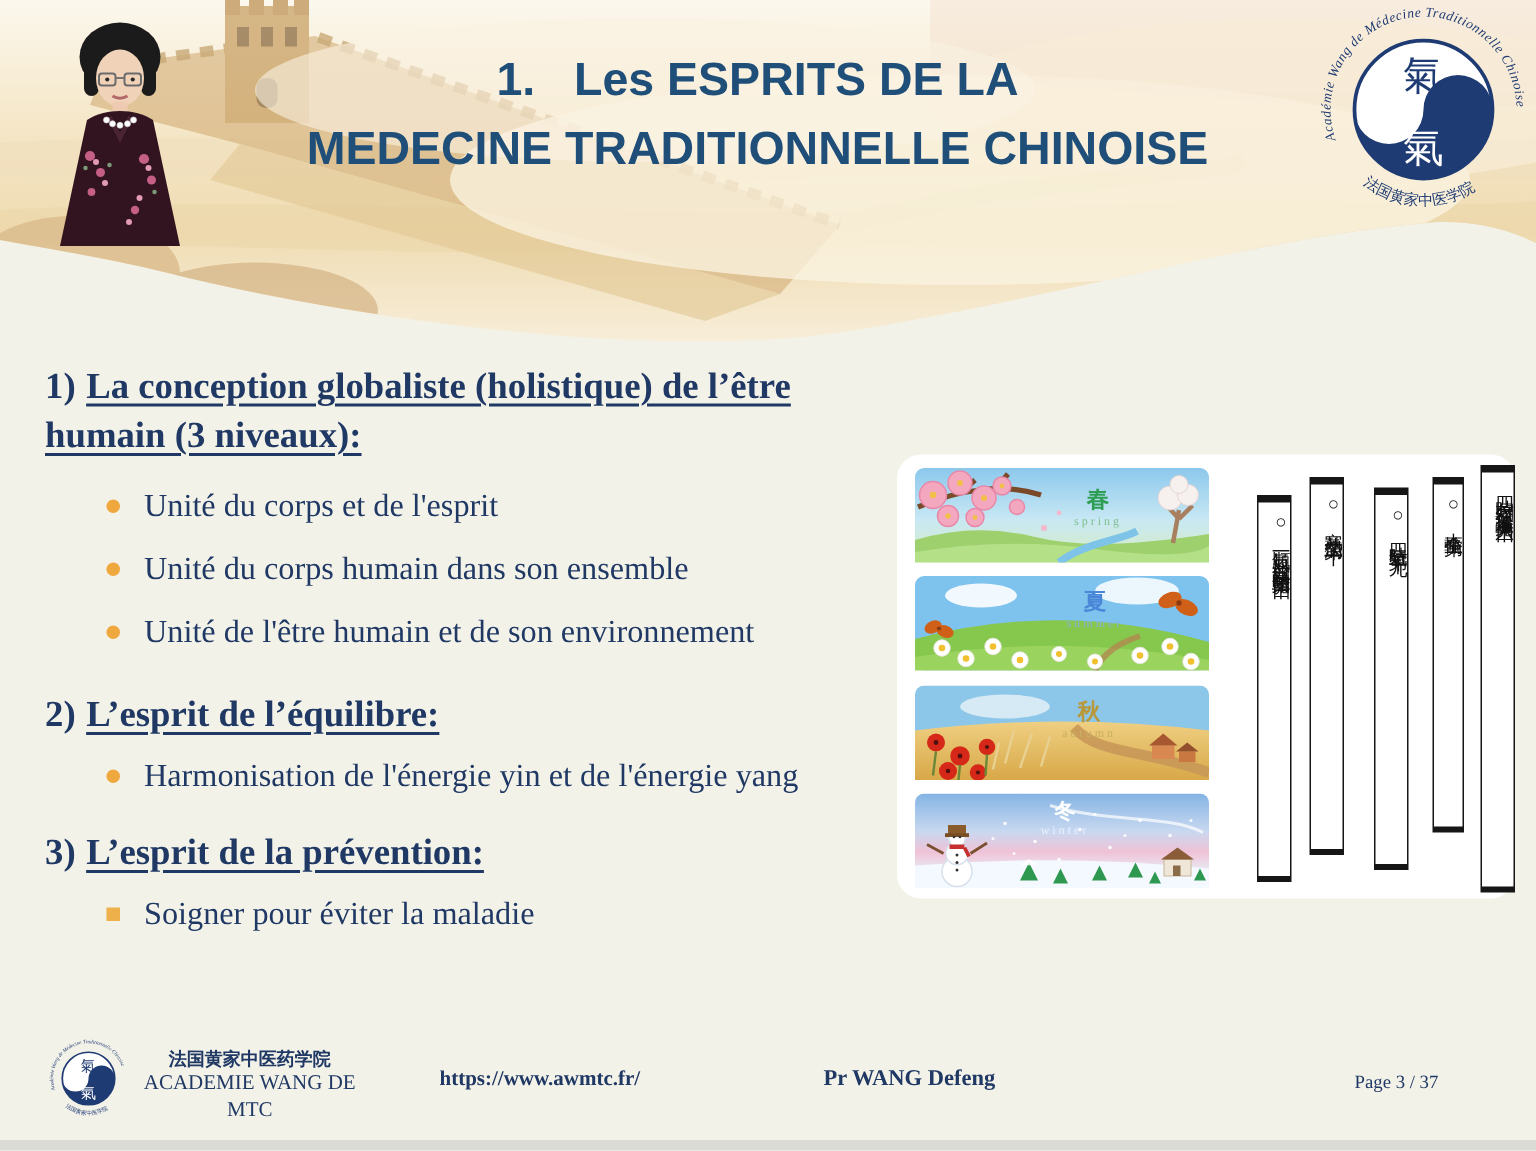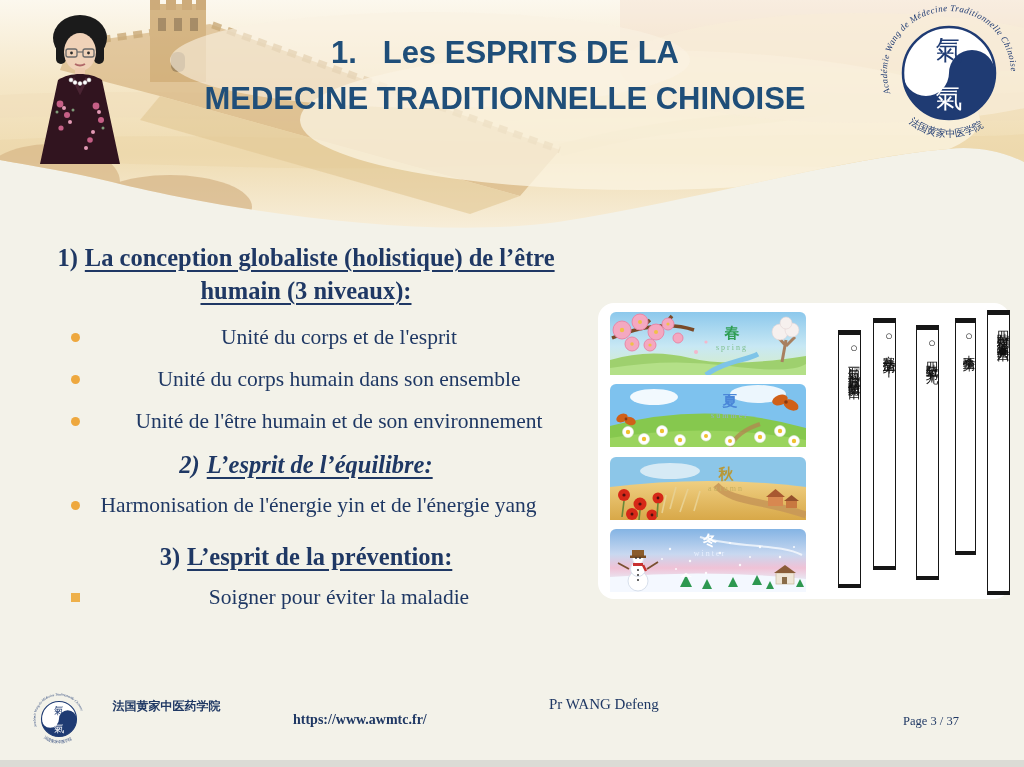--- a/index.html
+++ b/index.html
@@ -7,31 +7,31 @@
          font-family:"Liberation Serif",serif;}
   
   .banner{position:absolute;left:0;top:0;width:1024px;height:235px;}
   .banner svg{display:block;}
   .titles{position:absolute;left:0;top:30px;width:1010px;text-align:center;
           font-family:"Liberation Sans",sans-serif;font-weight:bold;color:#1F4E79;}
   .title-line{font-size:31px;line-height:46px;white-space:pre;}
   .portrait{position:absolute;left:30px;top:12px;width:100px;height:152px;}
   .logo-top{position:absolute;left:878px;top:2px;width:142px;height:142px;}
   
-  .text-col{position:absolute;left:30px;top:241px;width:552px;color:#1F3864;text-align:center;}
+  .text-col{position:absolute;left:30px;top:241px;width:552px;color:#1F3864;}
   .sec-heading{font-size:24.5px;font-weight:bold;line-height:33px;}
   .sec-head-underline{text-decoration:underline;text-decoration-thickness:2px;text-underline-offset:4px;}
   .sec-num{margin-right:7px;}
   ul.bullets{list-style:none;margin:13px 0 0 0;padding:0;}
   ul.bullets li{position:relative;padding-left:66px;font-size:21.5px;line-height:34px;
                 margin-bottom:8px;max-width:520px;}
   ul.bullets li.narrow{max-width:445px;}
   .dot{position:absolute;left:41px;top:13px;width:9px;height:9px;border-radius:50%;background:#EEA83E;}
   .sq{position:absolute;left:41px;top:13px;width:9px;height:9px;background:#EEB04A;}
-  .mt1{margin-top:10px;font-style:italic;}
+  .mt1{margin-top:22px;}
   .mt2{margin-top:18px;}
   ul.bullets.tight{margin-top:7px;}
   
   .panel{position:absolute;left:598px;top:303px;width:412px;height:296px;background:#ffffff;
          border-radius:16px;}
   .seasons{position:absolute;left:12px;top:9px;width:200px;height:280px;display:flex;
            flex-direction:column;justify-content:space-between;}
   .season{width:196px;height:63px;}
   .books{position:absolute;left:232px;top:0;width:180px;height:296px;}
   .bcol{position:absolute;box-sizing:border-box;border:1.5px solid #161616;border-top:5px solid #161616;
@@ -45,21 +45,21 @@
   .c3{left:86px;top:22px;width:23px;height:255px;}
   .c4{left:125px;top:15px;width:21px;height:237px;}
   .c5{left:157px;top:7px;width:23px;height:285px;}
   
   .footer{position:absolute;left:0;top:686px;width:1024px;height:74px;color:#1F3864;}
   .logo-foot{position:absolute;left:32px;top:6px;width:54px;height:54px;}
   .org-block{position:absolute;left:84px;top:12px;width:165px;text-align:center;}
   .org-cn{font-size:12px;font-weight:bold;line-height:16px;text-align:center;}
   .org-fr{font-size:14px;line-height:18px;}
   .foot-url{position:absolute;left:293px;top:26px;font-size:14px;font-weight:bold;}
-  .foot-presenter{position:absolute;left:549px;top:10px;font-size:15px;font-weight:normal;}
+  .foot-presenter{position:absolute;left:549px;top:25px;font-size:15px;font-weight:bold;}
   .foot-page{position:absolute;left:903px;top:28px;font-size:12.5px;}
   .bottom-strip{position:absolute;left:0;top:760px;width:1024px;height:7px;background:#DBDBD5;}
 </style>
 </head>
 <body>
 
 <div class="slide">
 
   <div class="banner">
     <svg width="1024" height="235" viewBox="0 0 1024 235">
@@ -420,20 +420,21 @@
         <text font-size="9" fill="#1F3B73" font-family="Liberation Serif,serif" font-style="italic">
           <textPath href="#ringTopB" startOffset="2">Académie Wang de Médecine Traditionnelle Chinoise</textPath>
         </text>
         <text font-size="10" fill="#1F3B73" font-family="Liberation Serif,serif">
           <textPath href="#ringBotB" startOffset="8">法国黄家中医学院</textPath>
         </text>
       </svg>
     </div>
     <div class="org-block">
       <div class="org-cn">法国黄家中医药学院</div>
+      <div class="org-fr">ACADEMIE WANG DE MTC</div>
     </div>
     <div class="foot-url">https://www.awmtc.fr/</div>
     <div class="foot-presenter">Pr WANG Defeng</div>
     <div class="foot-page">Page 3 / 37</div>
   </div>
 
   <div class="bottom-strip"></div>
 </div>
 
 </body></html>

